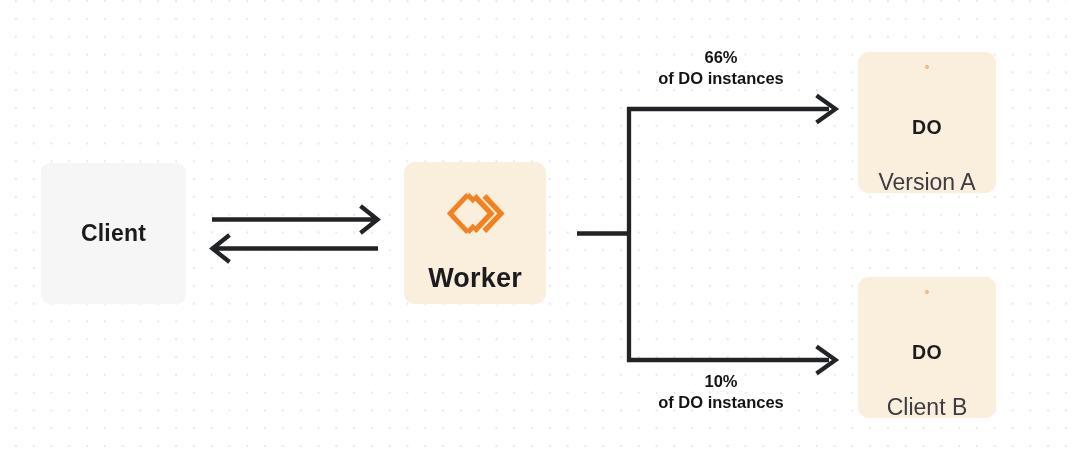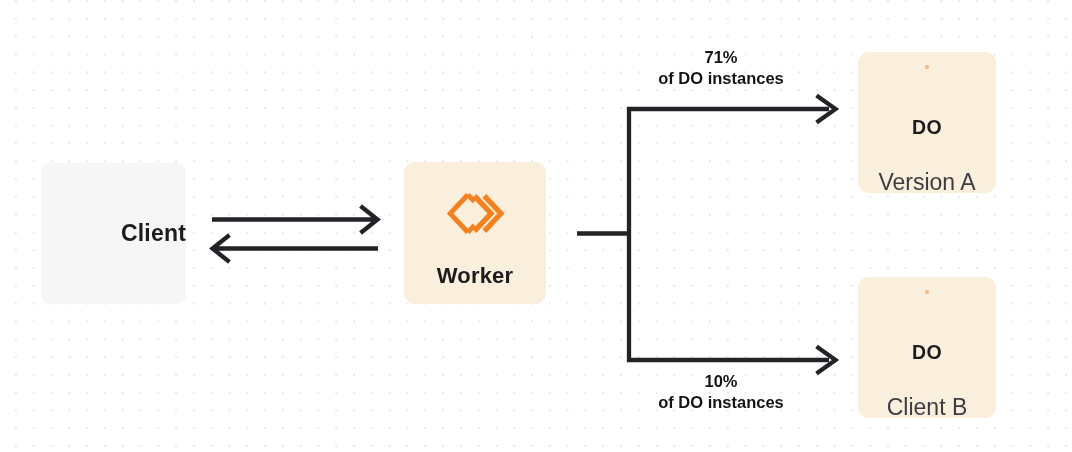--- a/index.html
+++ b/index.html
@@ -23,29 +23,28 @@
     font-family:"Liberation Sans","DejaVu Sans",sans-serif;
   }
   .connectors{position:absolute;left:0;top:0;width:1072px;height:452px;}
   .connectors path{stroke:var(--line);stroke-width:4.3;fill:none;stroke-linejoin:miter;stroke-linecap:butt;}
   .node{position:absolute;display:flex;align-items:center;justify-content:center;box-sizing:border-box;gap:32px;}
   .client{
     left:41px;top:163px;width:145px;height:141px;
     background:var(--gray-panel);border-radius:9px;
     font-size:23px;font-weight:700;color:var(--text-dark);
     letter-spacing:.2px;
-    justify-content:flex-end;
   }
   .worker{
     left:404px;top:162px;width:142px;height:142px;
     background:var(--cream);border-radius:11px;
     flex-direction:column;justify-content:flex-start;
     padding-top:25px;gap:23px;
   }
-  .worker .node-title{font-size:22px;font-weight:700;color:var(--text-dark);letter-spacing:.2px;}
+  .worker .node-title{font-size:27px;font-weight:700;color:var(--text-dark);letter-spacing:.2px;}
   .do-box{
     left:858px;width:138px;height:141px;
     background:var(--cream);border-radius:11px;
     flex-direction:column;justify-content:flex-start;
     padding-top:13px;
   }
   .do-a{top:52px;}
   .do-b{top:277px;}
   .do-box .node-title{margin-top:15px;font-size:19.5px;font-weight:700;line-height:23px;color:var(--text-dark);letter-spacing:.3px;}
   .do-box .node-subtitle{font-size:23px;font-weight:400;line-height:22px;color:var(--text-secondary);}
@@ -84,21 +83,21 @@
   <div class="node worker">
     <svg class="icon-svg" width="62" height="53" viewBox="0 0 56 48">
       <path class="stroke" stroke-width="4.4" d="M21.5 7 L5.5 24 L21.5 41 M21.5 7 L27.5 13.2 M21.5 41 L27.5 34.8"></path>
       <path class="stroke" stroke-width="4.8" d="M27.5 8 L42.5 24 L27.5 40"></path>
       <path class="stroke" stroke-width="4.8" d="M36.5 8 L51.5 24 L36.5 40"></path>
     </svg>
     <span class="node-title">Worker</span>
   </div>
 
   <div class="branch-label top">
-    <div>71%</div>
+    <div>66%</div>
     <div>of DO instances</div>
   </div>
 
   <div class="branch-label bottom">
     <div>10%</div>
     <div>of DO instances</div>
   </div>
 
   <div class="node do-box do-a">
     <svg class="icon-svg" width="58" height="58" viewBox="0 0 60 60">

